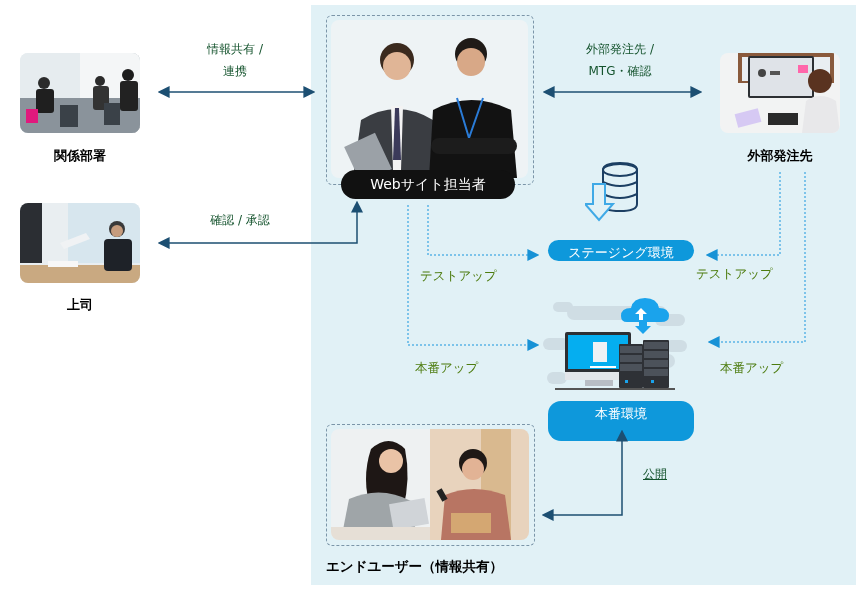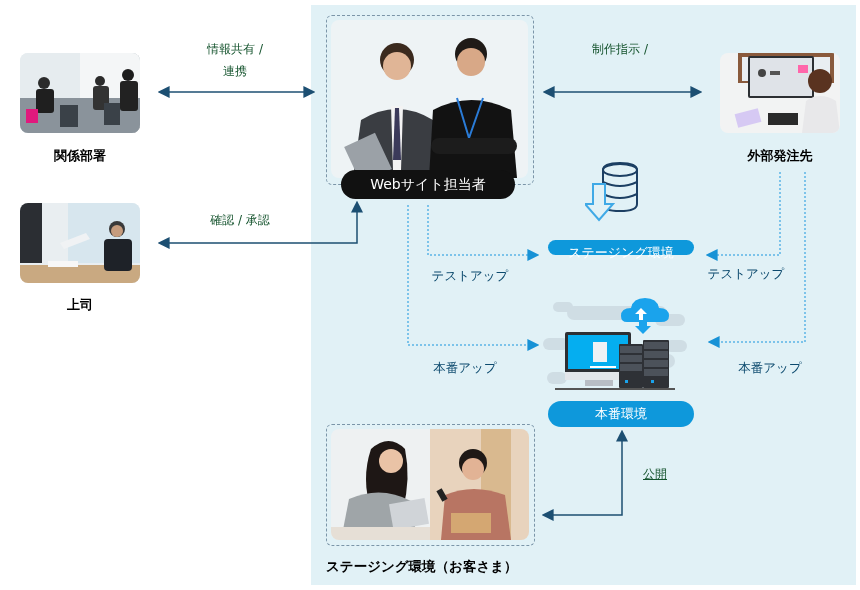--- a/index.html
+++ b/index.html
@@ -3,21 +3,21 @@
 <meta charset="utf-8">
 <style>
   html, body { margin: 0; padding: 0; }
   body { width: 860px; height: 590px; position: relative; background: #ffffff; overflow: hidden;
          font-family: "DejaVu Sans", "Liberation Sans", sans-serif; }
   .panel { position: absolute; left: 311px; top: 5px; width: 545px; height: 580px; background: #e1f1f6; }
   .abs { position: absolute; }
   .photo { position: absolute; border-radius: 8px; overflow: hidden; }
   .label-dark { position: absolute; font-size: 13px; font-weight: bold; color: #000000; text-align: center; }
   .edge-label { position: absolute; font-size: 12px; color: #14532d; text-align: center; line-height: 22px; }
-  .blue-label { position: absolute; font-size: 12.5px; color: #0c4a6e; text-align: center; }
+  .blue-label { position: absolute; font-size: 12.5px; color: #4d7c0f; text-align: left; }
   .pill { position: absolute; border-radius: 14px; color: #fff; font-weight: normal; text-align: center; }
   .dash-box { position: absolute; border: 1px dashed #7b95a8; border-radius: 6px; }
   svg.overlay { position: absolute; left: 0; top: 0; }
 </style>
 </head>
 <body>
 
 <div class="panel"></div>
 
 <div class="photo" style="left:20px;top:53px;width:120px;height:80px;background:linear-gradient(135deg,#e9eef2 0%,#cfd8df 40%,#5b6670 70%,#2a2f36 100%);">
@@ -90,34 +90,35 @@
     <rect x="78" y="12" width="10" height="8" fill="#ff66aa"></rect>
     <circle cx="100" cy="28" r="12" fill="#5a3320"></circle>
     <path d="M82 80 L86 48 Q100 38 116 48 L120 80 Z" fill="#e8e8ea"></path>
     <rect x="16" y="58" width="24" height="14" fill="#d6c9f3" transform="rotate(-15 28 65)"></rect>
     <rect x="48" y="60" width="30" height="12" fill="#2a2a2a"></rect>
   </svg>
 </div>
 <div class="label-dark" style="left:720px;top:147px;width:120px;">外部発注先</div>
 
 <div class="edge-label" style="left:560px;top:38px;width:120px;">
-  <div>制作指示 /</div>
+  <div>外部発注先 /</div>
+  <div>MTG・確認</div>
 </div>
 
 <svg class="abs" style="left:585px;top:160px;" width="70" height="68">
   <g fill="#e1f1f6" stroke="#1c3f63" stroke-width="2">
     <path d="M18 10 Q18 3 35 3 Q52 3 52 10 L52 44 Q52 51 35 51 Q18 51 18 44 Z"></path>
     <ellipse cx="35" cy="10" rx="17" ry="6"></ellipse>
     <path d="M18 22 Q35 30 52 22" fill="none"></path>
     <path d="M18 34 Q35 42 52 34" fill="none"></path>
   </g>
   <path d="M8 24 L20 24 L20 44 L28 44 L14 60 L0 44 L8 44 Z" fill="#e1f1f6" stroke="#3fa9e6" stroke-width="2"></path>
 </svg>
 
-<div class="pill" style="left:548px;top:240px;width:146px;height:15px;line-height:25px;background:#0e98db;font-size:13px;border-radius:13px;">ステージング環境</div>
+<div class="pill" style="left:548px;top:240px;width:146px;height:21px;line-height:25px;background:#0e98db;font-size:13px;border-radius:13px;">ステージング環境</div>
 
 <svg class="abs" style="left:535px;top:292px;" width="160" height="100">
   <g fill="#cfdde4">
     <rect x="18" y="10" width="20" height="10" rx="5"></rect>
     <rect x="8" y="46" width="26" height="12" rx="6"></rect>
     <rect x="130" y="48" width="22" height="12" rx="6"></rect>
     <rect x="120" y="22" width="30" height="12" rx="6"></rect>
     <rect x="12" y="80" width="20" height="12" rx="6"></rect>
     <rect x="32" y="14" width="100" height="14" rx="7"></rect>
     <rect x="30" y="62" width="110" height="14" rx="7"></rect>
@@ -144,21 +145,21 @@
       <rect x="109" y="59" width="24" height="7"></rect>
       <rect x="109" y="68" width="24" height="7"></rect>
       <rect x="109" y="77" width="24" height="7"></rect>
   </g>
   <g fill="#1aa3ec">
     <rect x="90" y="88" width="3" height="3"></rect>
       <rect x="116" y="88" width="3" height="3"></rect>
   </g>
 </svg>
 
-<div class="pill" style="left:548px;top:401px;width:146px;height:26px;line-height:25px;background:#0e98db;font-size:13px;border-radius:13px;">本番環境</div>
+<div class="pill" style="left:548px;top:401px;width:146px;height:40px;line-height:25px;background:#0e98db;font-size:13px;border-radius:13px;">本番環境</div>
 
 <div class="blue-label" style="left:420px;top:268px;width:100px;">テストアップ</div>
 <div class="blue-label" style="left:696px;top:266px;width:100px;">テストアップ</div>
 <div class="blue-label" style="left:415px;top:360px;width:100px;">本番アップ</div>
 <div class="blue-label" style="left:720px;top:360px;width:100px;">本番アップ</div>
 
 <div class="dash-box" style="left:326px;top:424px;width:207px;height:120px;"></div>
 <div class="photo" style="left:331px;top:429px;width:198px;height:111px;">
   <svg width="198" height="111">
     <rect x="0" y="0" width="99" height="111" fill="#eef1f2"></rect>
@@ -169,21 +170,21 @@
     <path d="M10 111 L18 70 Q50 56 80 72 L86 111 Z" fill="#9fa5a8"></path>
     <rect x="60" y="72" width="36" height="26" fill="#d0d4d8" transform="rotate(-10 78 85)"></rect>
     <rect x="0" y="98" width="99" height="13" fill="#e6dfd6"></rect>
     <circle cx="142" cy="34" r="14" fill="#1f1916"></circle>
     <circle cx="142" cy="40" r="11" fill="#e2b395"></circle>
     <path d="M110 111 L114 66 Q142 54 174 66 L180 111 Z" fill="#b87563"></path>
     <rect x="120" y="84" width="40" height="20" fill="#d4a772"></rect>
     <rect x="108" y="60" width="6" height="12" fill="#222" transform="rotate(-30 111 66)"></rect>
   </svg>
 </div>
-<div class="label-dark" style="left:326px;top:558px;width:210px;text-align:left;font-size:13.5px;">ステージング環境（お客さま）</div>
+<div class="label-dark" style="left:326px;top:558px;width:210px;text-align:left;font-size:13.5px;">エンドユーザー（情報共有）</div>
 
 <div class="edge-label" style="left:630px;top:463px;width:50px;text-decoration:underline;">公開</div>
 
 <svg class="overlay" width="860" height="590">
   <defs>
     <marker id="solidHead" viewBox="0 0 10 10" refX="8" refY="5" markerWidth="8" markerHeight="8" orient="auto-start-reverse">
       <path d="M0 0 L10 5 L0 10 Z" fill="#1c4f72"></path>
     </marker>
     <marker id="blueHead" viewBox="0 0 10 10" refX="8" refY="5" markerWidth="8" markerHeight="8" orient="auto-start-reverse">
       <path d="M0 0 L10 5 L0 10 Z" fill="#1792d6"></path>

